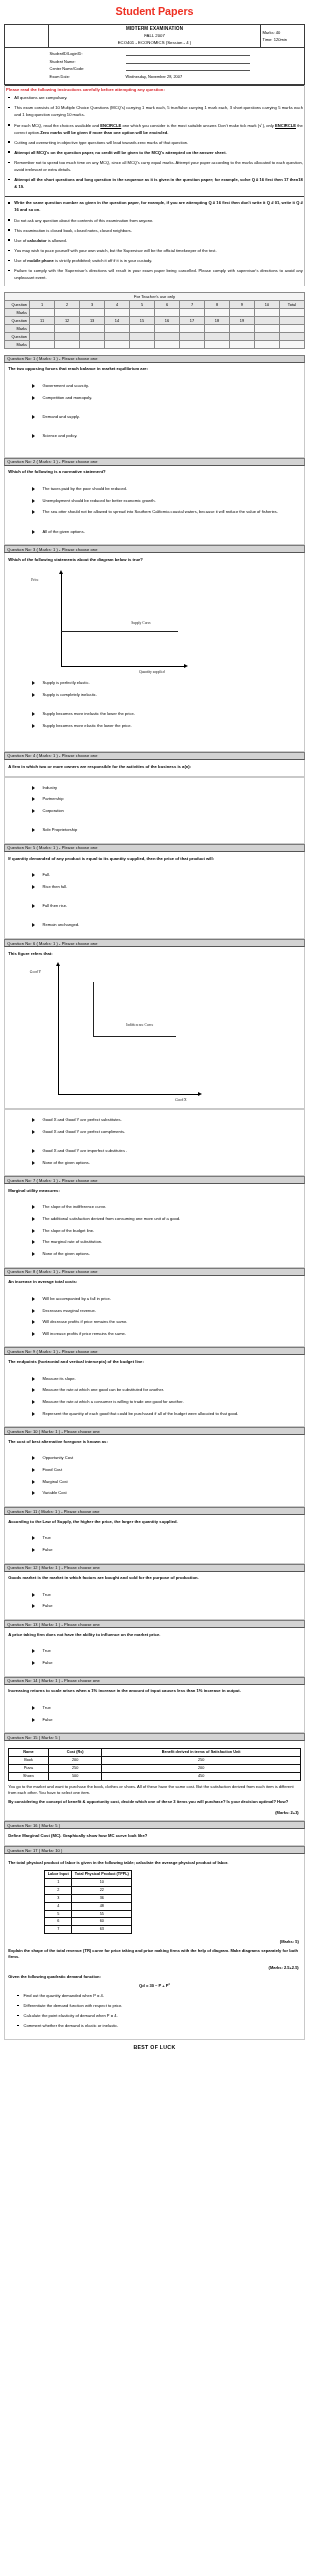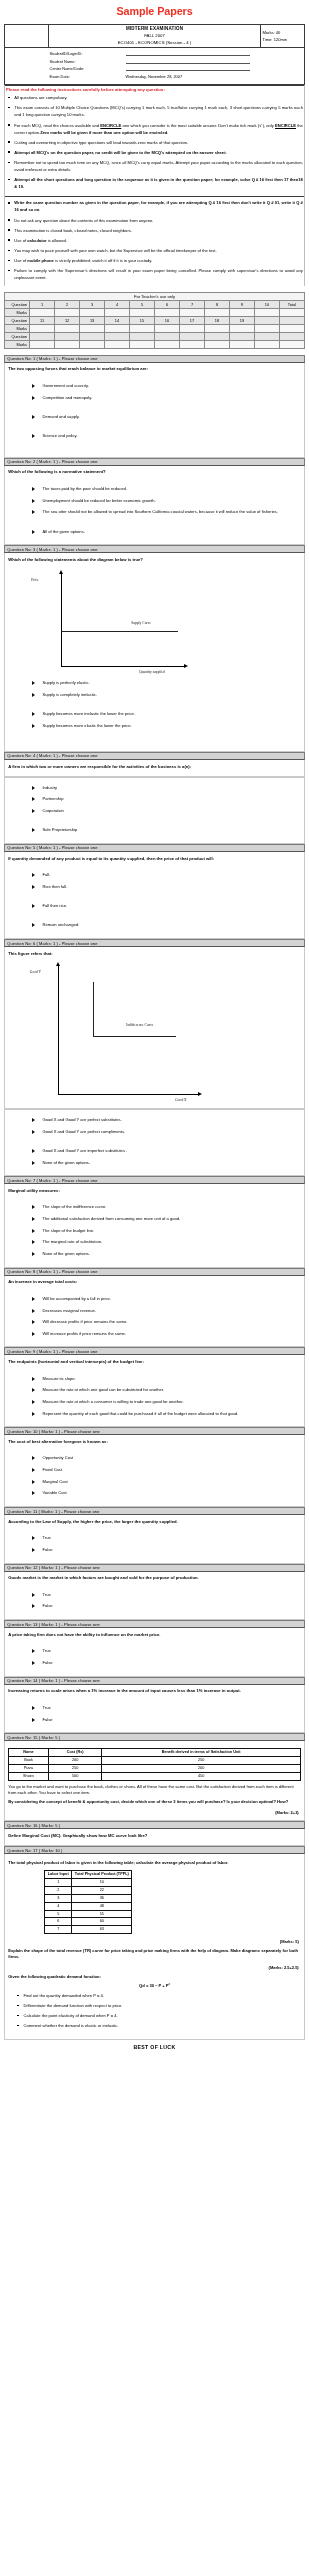--- a/index.html
+++ b/index.html
@@ -185,21 +185,21 @@
     font-size: 5.2px;
     padding: 4.1px 0 7.2px 0;
     letter-spacing: 0.3px;
   }
 </style>
 </head>
 <body>
 
 <div class="page">
 
-  <div class="sample-title">Sample Papers</div>
+  <div class="sample-title">Student Papers</div>
 
   <table class="hdr">
     <tbody>
         <tr>
       <td class="hdr-left">&nbsp;</td>
       <td class="hdr-mid">
         <div class="l1">MIDTERM  EXAMINATION</div>
         <div>FALL 2007</div>
         <div>ECO401 - ECONOMICS (Session - 4 )</div>
       </td>

